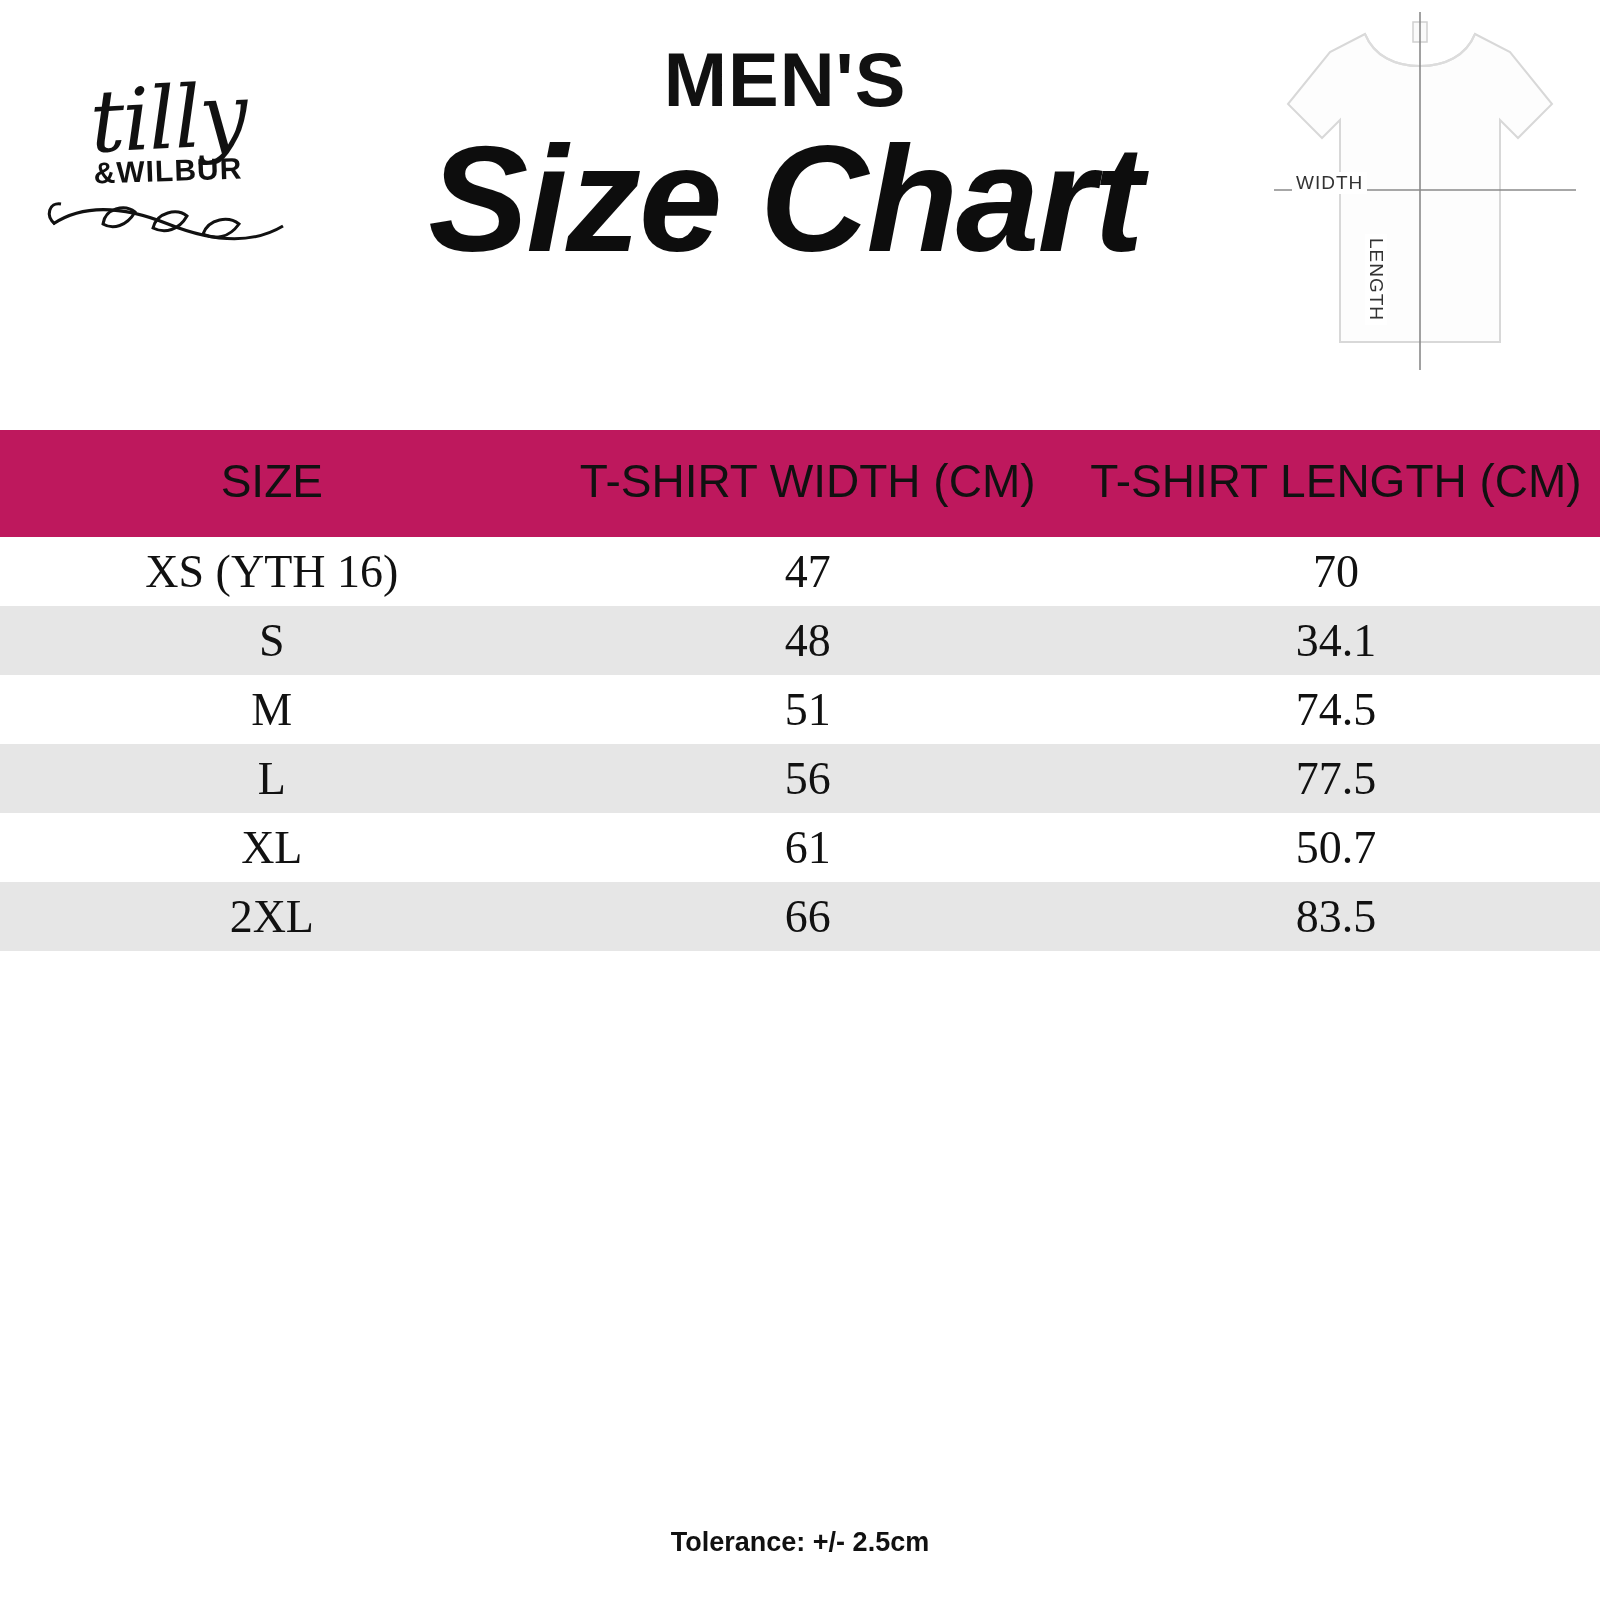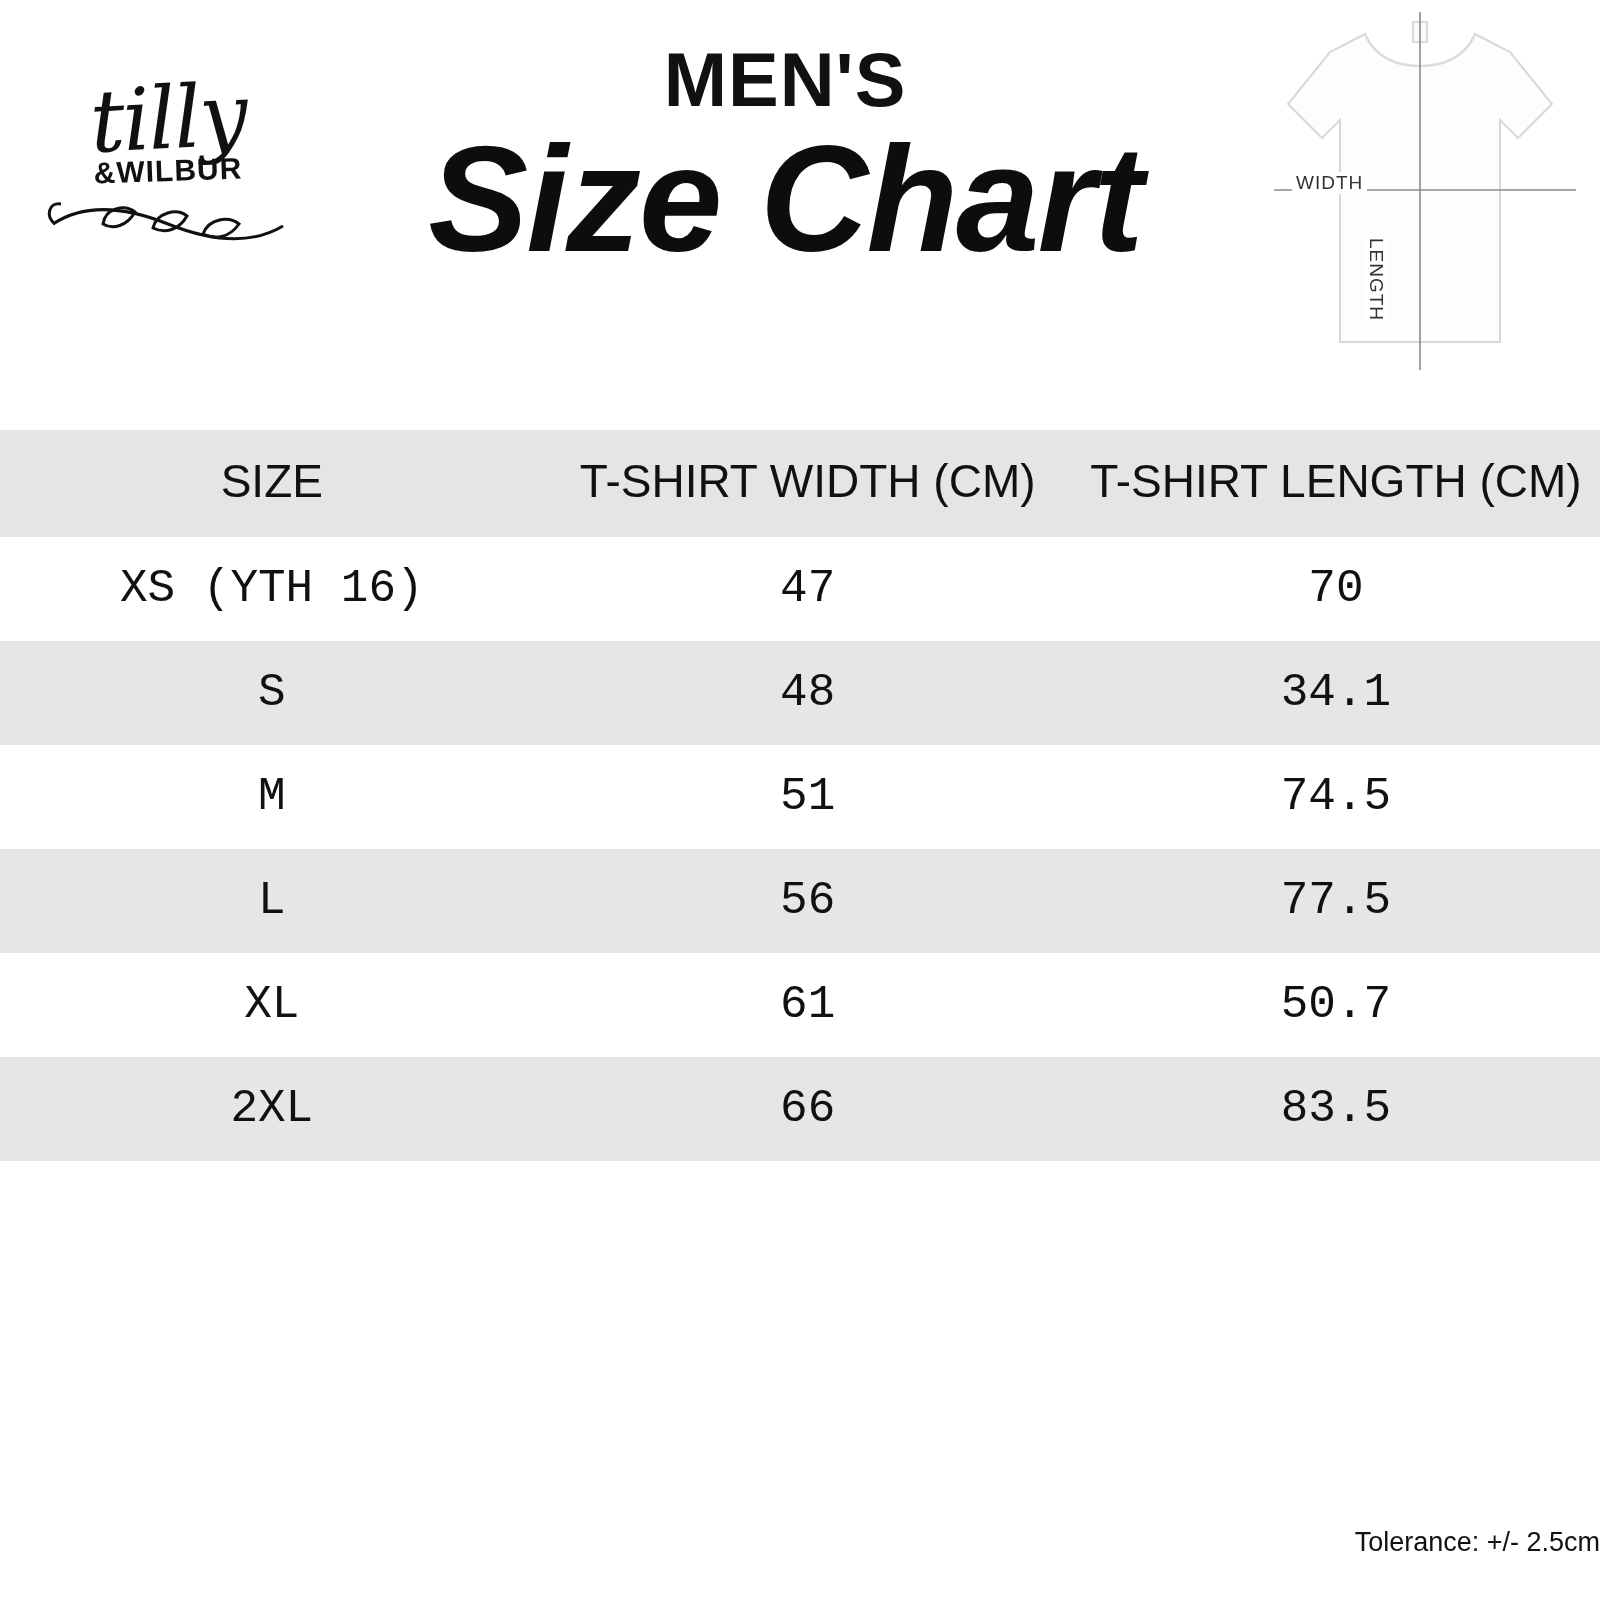--- a/index.html
+++ b/index.html
@@ -112,50 +112,50 @@
   .size-table {
     width: 1600px;
     border-collapse: collapse;
     table-layout: fixed;
   }
   .size-table th, .size-table td {
     text-align: center;
     color: #111;
   }
   .size-table thead th {
-    background: #e5e5e5;
+    background: #be185d;
     font-family: "Liberation Sans", sans-serif;
     font-weight: normal;
     font-size: 46px;
     line-height: 1.1;
     padding: 26px 10px 30px 10px;
     vertical-align: middle;
   }
   .size-table tbody td {
-    font-family: Liberation Mono, monospace;
+    font-family: Liberation Serif, serif;
     font-size: 46px;
-    padding: 26px 10px;
+    padding: 8px 10px;
     background: #ffffff;
   }
   .size-table tbody tr.alt td {
     background: #e6e6e6;
   }
   .col-size { width: 34%; }
   .col-w { width: 33%; }
   .col-l { width: 33%; }
 
   
   .footer {
     position: absolute;
     left: 0;
     right: 0;
     bottom: 42px;
-    text-align: right;
-    font-family: "Liberation Sans", sans-serif;
-    font-weight: normal;
+    text-align: center;
+    font-family: "Liberation Sans", sans-serif;
+    font-weight: bold;
     font-size: 27px;
     color: #111;
   }
 </style>
 </head>
 <body>
 
 <div class="header">
 
   <div class="brand-logo">

